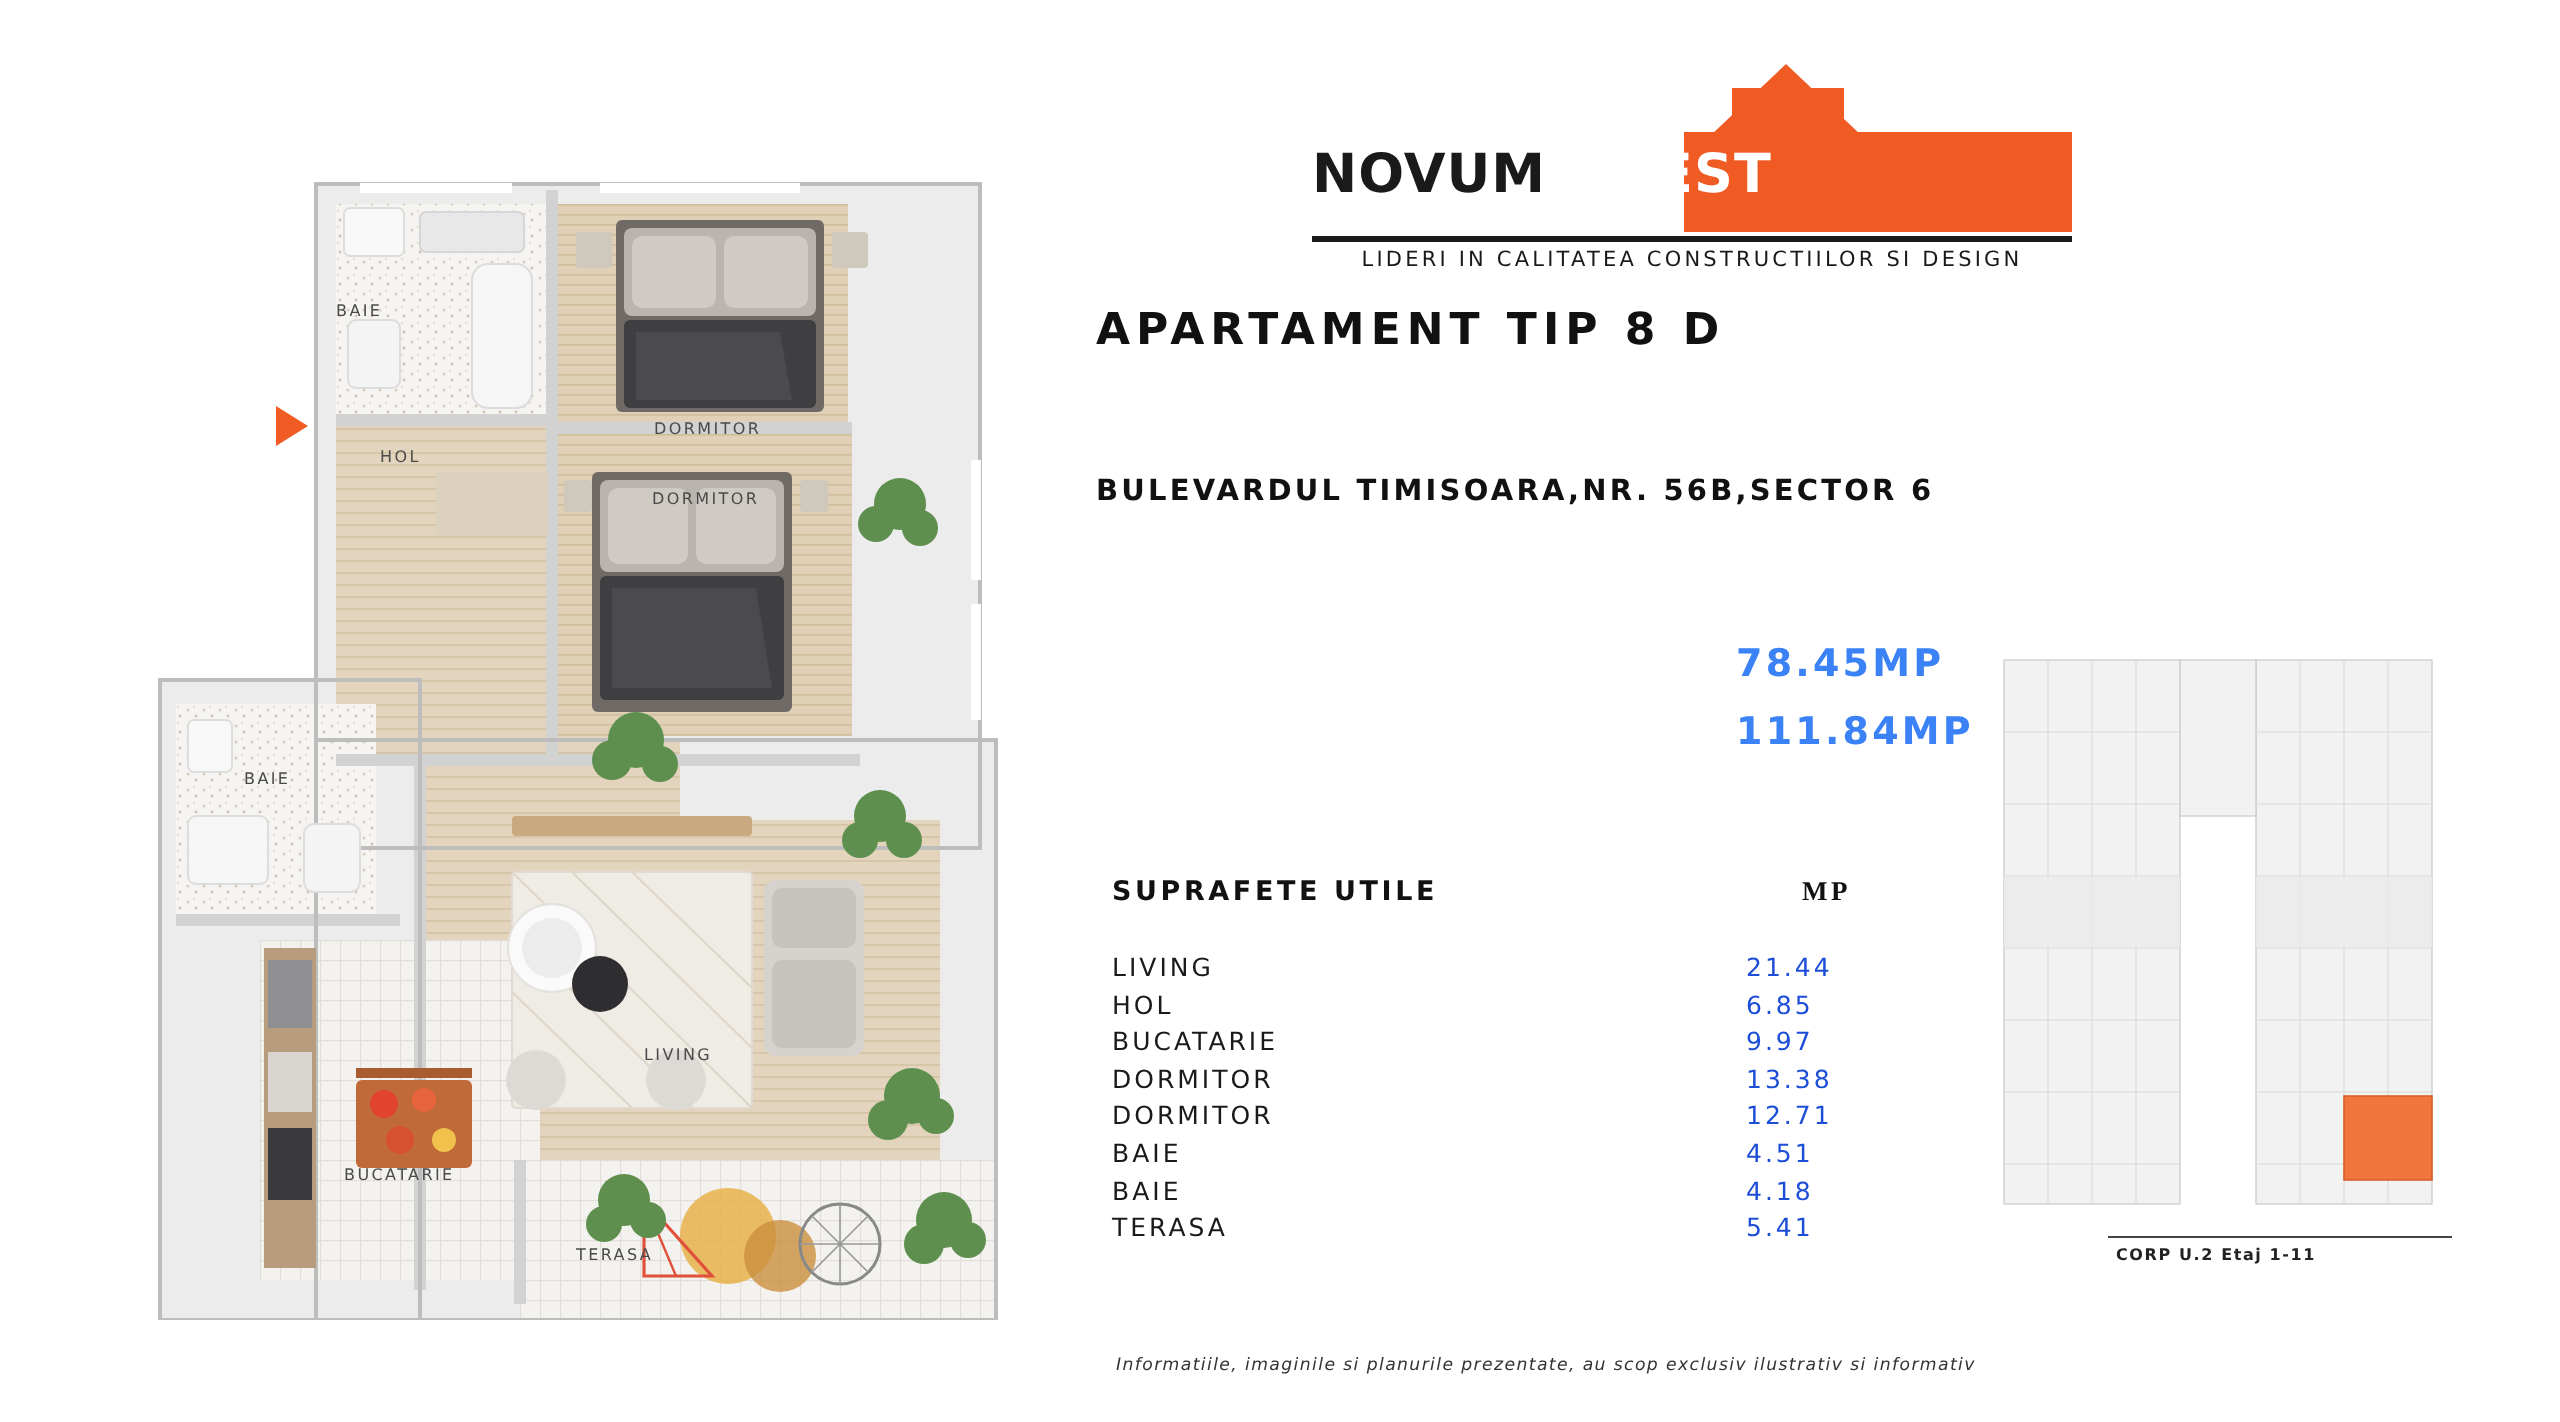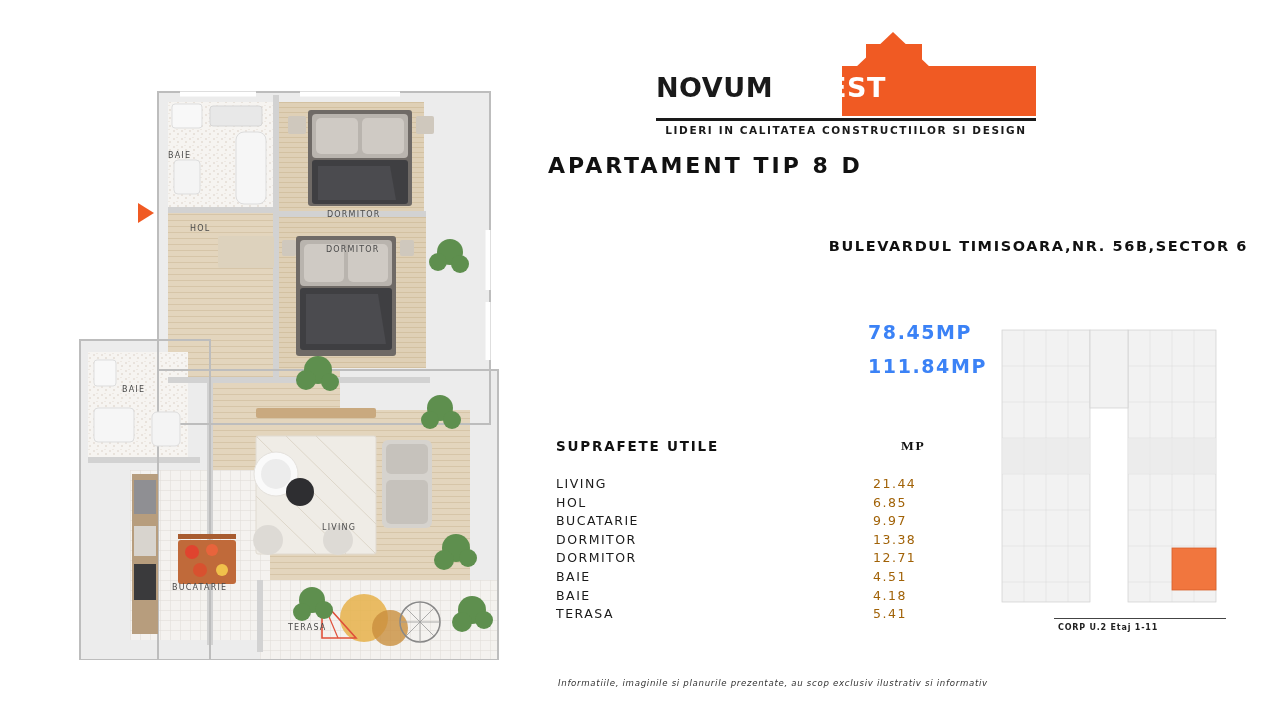--- a/index.html
+++ b/index.html
@@ -61,35 +61,35 @@
     background: #f05a23;
     z-index: 1;
   }
   .logo-underline {
     position: absolute; left: 0; top: 86px; width: 380px; height: 3px; background: #1a1a1a;
   }
   .logo-tag {
     position: absolute; left: 0; top: 92px; width: 380px;
     text-align: center;
     font-size: 10.5px;
-    font-weight: bold;
+    font-weight: normal;
     letter-spacing: 1.6px;
     color: #1a1a1a;
     white-space: nowrap;
   }
 
   .title {
     position: absolute; left: 0; top: 135px; width: 700px;
     font-size: 22px; font-weight: bold;
     letter-spacing: 3px;
     color: #111;
   }
   .address {
     position: absolute; left: 0; top: 220px; width: 700px;
-    text-align: right;
+    text-align: left;
     font-size: 14.5px; font-weight: bold;
     letter-spacing: 1.6px;
     color: #111;
   }
 
   .totals { position: absolute; left: 8px; top: 305px; width: 450px; }
   .total-row { position: relative; height: 34px; }
   .total-label {
     position: absolute; left: 0; top: 0;
     font-size: 16.5px; font-weight: bold; letter-spacing: 2.2px; color: #111;
@@ -110,21 +110,21 @@
     position: absolute; left: 345px; top: 0;
     font-size: 13.5px; font-weight: bold; letter-spacing: 1.8px; color: #111; font-family: Liberation Serif, serif;
   }
   .trow { position: relative; height: 18.6px; }
   .td-left {
     position: absolute; left: 0; top: 0;
     font-size: 12.5px; letter-spacing: 1.5px; color: #1a1a1a;
   }
   .td-right {
     position: absolute; left: 317px; top: 0; width: 100px; text-align: left;
-    font-size: 12.5px; letter-spacing: 1.5px; color: #a16207;
+    font-size: 12.5px; letter-spacing: 1.5px; color: #1d4ed8;
   }
 
   .footnote {
     position: absolute; left: 10px; top: 660px; width: 660px;
     font-size: 8.6px; font-style: italic; letter-spacing: 0.7px; color: #333;
   }
 
   
   .keyplan { position: absolute; left: 448px; top: 300px; width: 240px; height: 340px; }
   .kp-canvas { position: absolute; left: 0; top: 0; width: 230px; height: 300px; }

